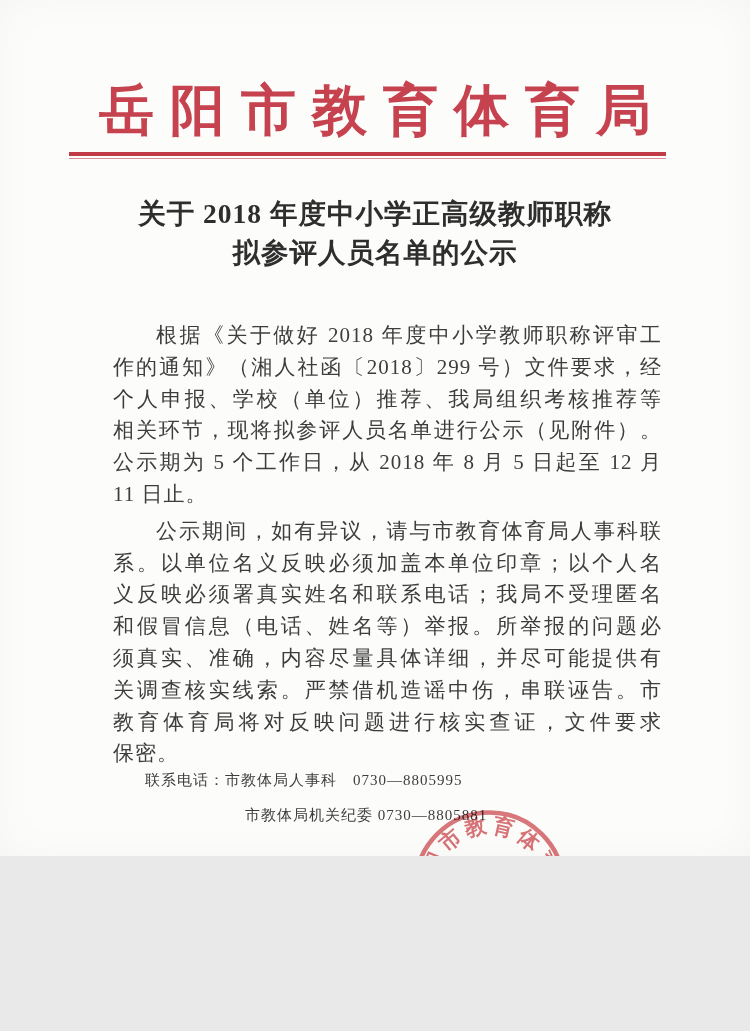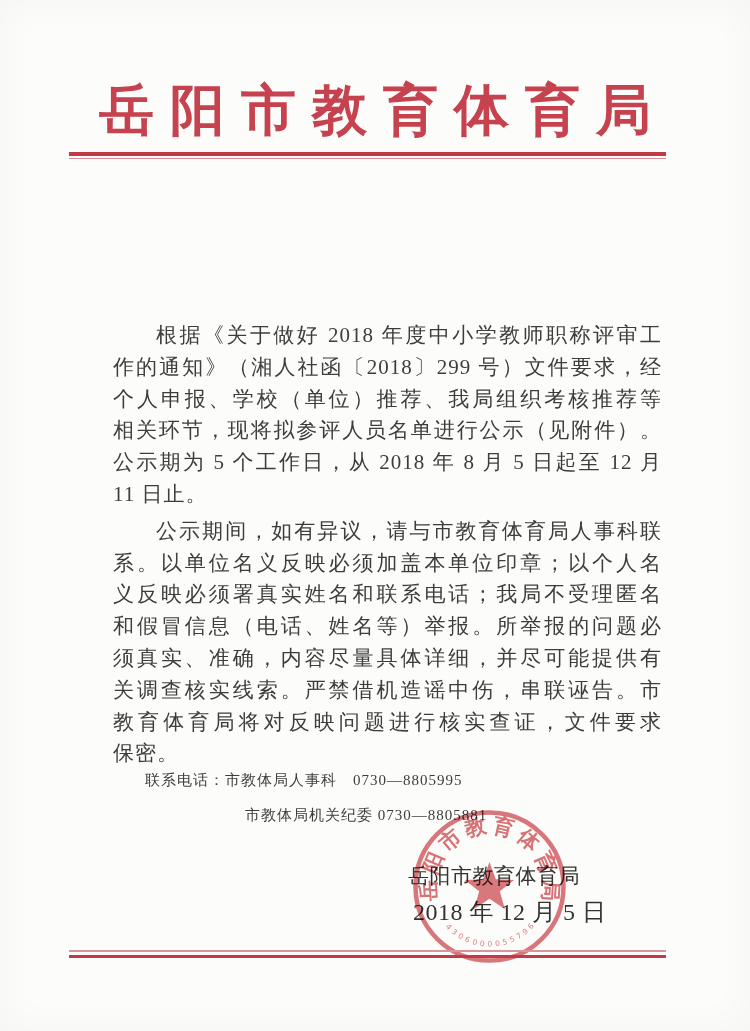--- a/index.html
+++ b/index.html
@@ -2,21 +2,21 @@
 <html><head>
 <meta charset="utf-8">
 <style>
   html,body{margin:0;padding:0;}
   body{
     width:750px;height:1031px;
     background:#e9e9e9;
     font-family:"Liberation Serif","DejaVu Serif",serif;
   }
   .page{
-    position:relative;width:750px;height:1031px;overflow:hidden;
+    position:relative;width:750px;height:856px;overflow:hidden;
     background:#fcfcfa;
     box-shadow:inset 0 0 40px rgba(0,0,0,0.03);
   }
   
   .letterhead{
     position:absolute;top:74px;left:0;width:750px;
     text-align:center;
     font-size:55px;font-weight:bold;
     color:#c5424e;
     letter-spacing:16px;
@@ -79,20 +79,24 @@
 
 <div class="page">
 
   <div class="letterhead">岳阳市教育体育局</div>
 
   <div class="rule rule-top">
     <div class="thick"></div>
     <div class="thin"></div>
   </div>
 
+  <div class="doc-title">
+    <div>关于 2018 年度中小学正高级教师职称</div>
+    <div>拟参评人员名单的公示</div>
+  </div>
 
   <div class="body-text">
     <div class="para1">
       <div class="line fill indent">根据《关于做好 2018 年度中小学教师职称评审工</div>
       <div class="line fill">作的通知》（湘人社函〔2018〕299 号）文件要求，经</div>
       <div class="line fill">个人申报、学校（单位）推荐、我局组织考核推荐等</div>
       <div class="line fill">相关环节，现将拟参评人员名单进行公示（见附件）。</div>
       <div class="line fill">公示期为 5 个工作日，从 2018 年 8 月 5 日起至 12 月</div>
       <div class="line">11 日止。</div>
     </div>

